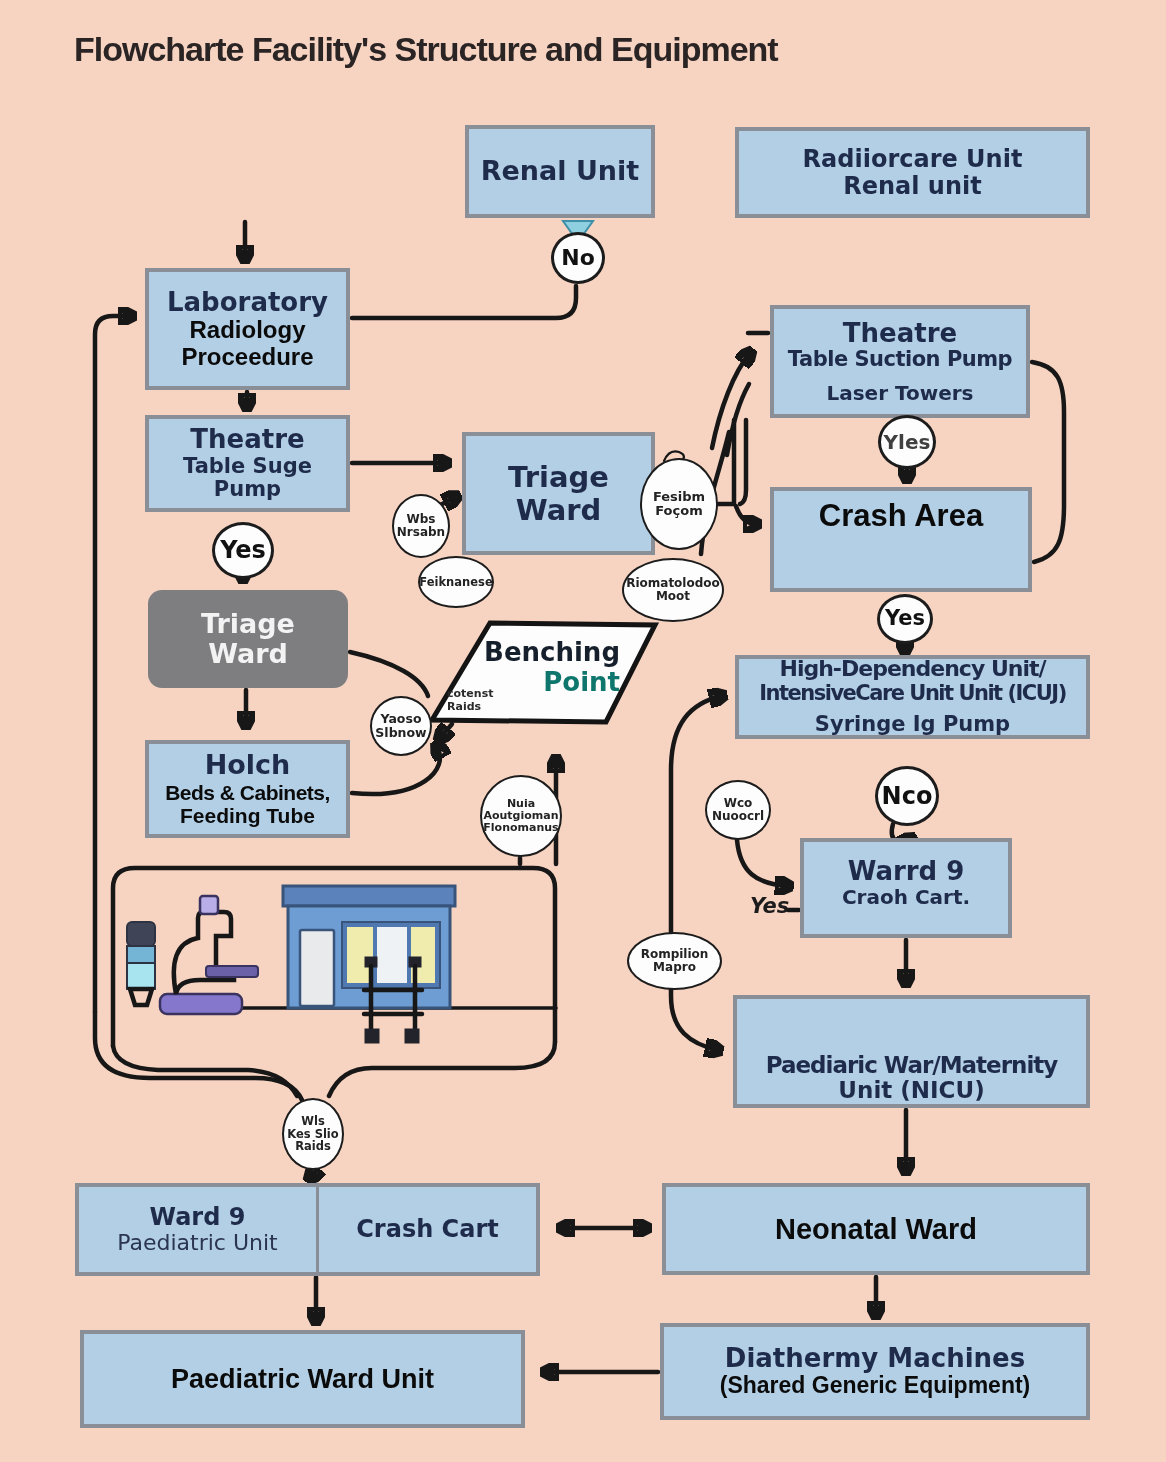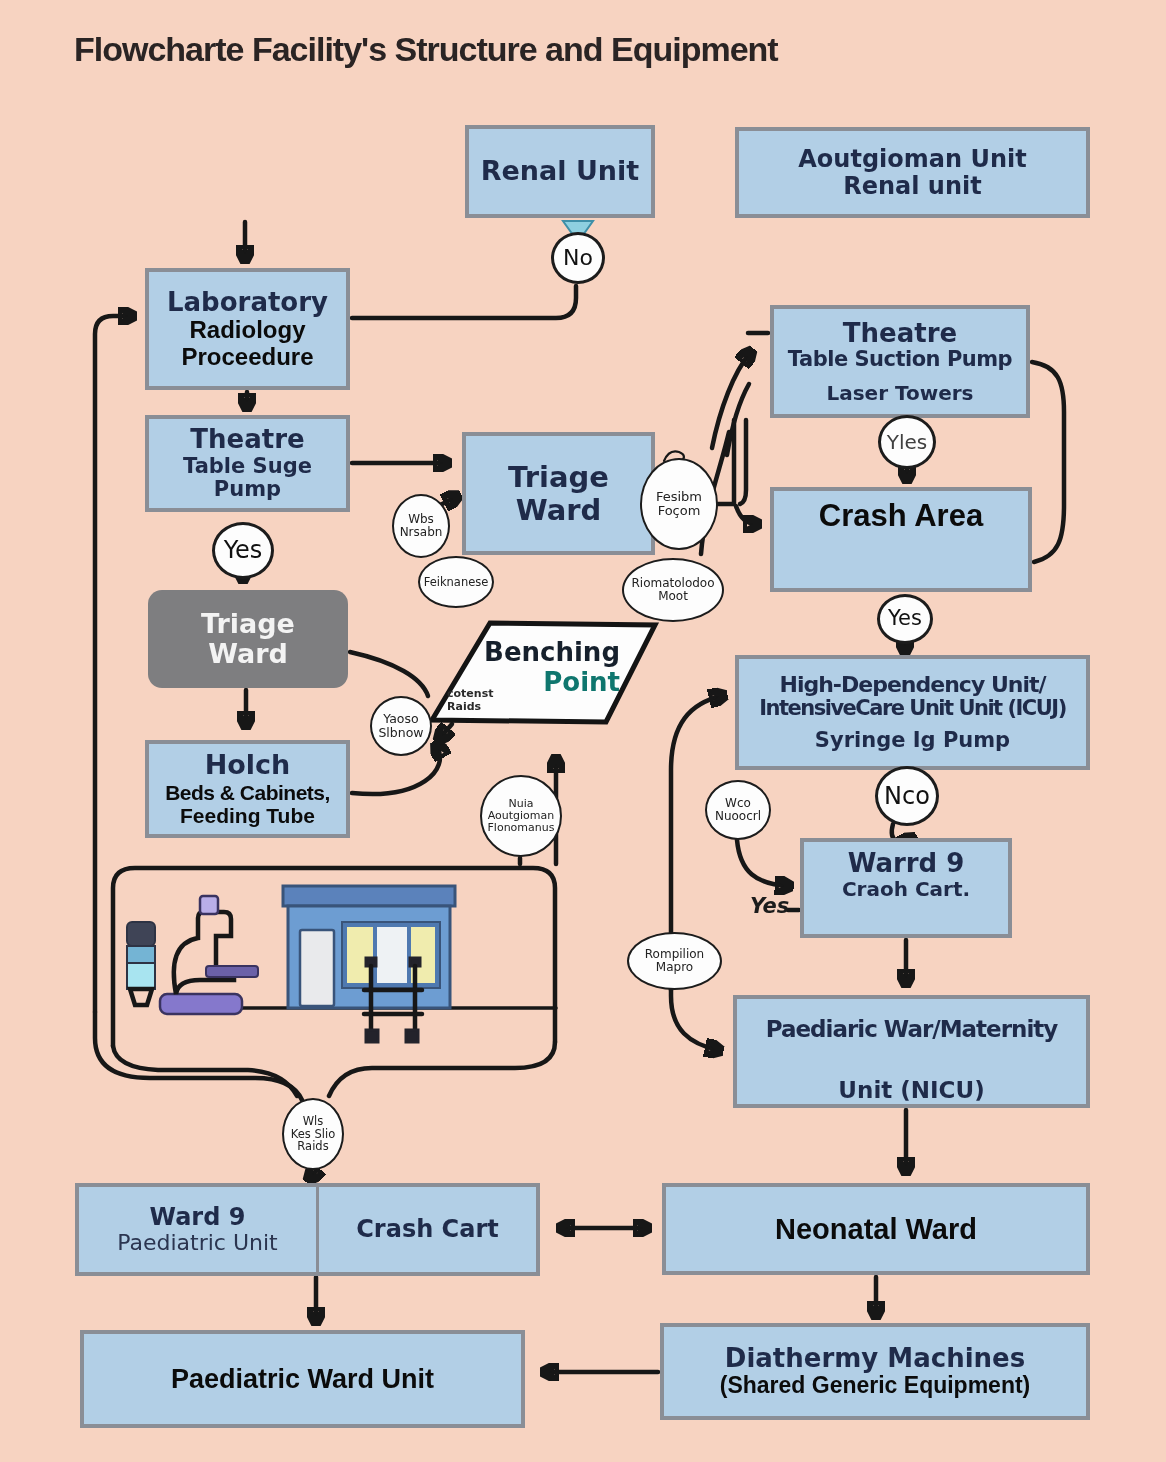--- a/index.html
+++ b/index.html
@@ -15,21 +15,21 @@
     box-sizing:border-box;display:flex;flex-direction:column;align-items:center;
     justify-content:center;text-align:center;line-height:1.12}
   .graybox{background:var(--gray-fill);border:none;border-radius:14px}
   .nv{color:var(--navy);font-weight:bold}
   .nvl{color:#2b3550}
   .bk{color:var(--black);font-family:"Liberation Sans",sans-serif;font-weight:bold}
   .wt{color:#f3f3f3;font-weight:bold}
   .oval{position:absolute;background:#fdfdfd;border:3px solid #1c1c1c;border-radius:50%;
     box-sizing:border-box;display:flex;flex-direction:column;align-items:center;
     justify-content:center;text-align:right;line-height:1.1;color:#232323;
-    font-weight:normal;font-size:12px}
+    font-weight:bold;font-size:12px}
   .title{position:absolute;left:74px;top:30px;font-size:34px;font-weight:bold;
     letter-spacing:-1px;color:#2a2424;font-family:"Liberation Sans",sans-serif}
   .note{position:absolute;font-size:11px;font-weight:bold;color:#2a2a2a;line-height:1.15;text-align:left}
   .handw{position:absolute;font-size:21px;font-weight:bold;font-style:italic;color:#1c1c1c}
 </style>
 </head>
 <body>
 
 <div class="stage">
 
@@ -133,21 +133,21 @@
   </svg>
 
   <div class="title">Flowcharte Facility's Structure and Equipment</div>
 
 
   <div class="box" style="left:465px;top:125px;width:190px;height:93px">
     <div class="nv" style="font-size:27px">Renal Unit</div>
   </div>
 
   <div class="box" style="left:735px;top:127px;width:355px;height:91px">
-    <div class="nv" style="font-size:24px">Aoutgioman Unit</div>
+    <div class="nv" style="font-size:24px">Radiiorcare Unit</div>
     <div class="nv" style="font-size:24px">Renal unit</div>
   </div>
 
   <div class="box" style="left:145px;top:268px;width:205px;height:122px">
     <div class="nv" style="font-size:26px">Laboratory</div>
     <div class="bk" style="font-size:24px">Radiology</div>
     <div class="bk" style="font-size:24px">Proceedure</div>
   </div>
 
   <div class="box" style="left:145px;top:415px;width:205px;height:97px">
@@ -183,32 +183,32 @@
 
   <div style="position:absolute;left:460px;top:638px;width:160px;text-align:right;line-height:1.15">
     <div class="nv" style="font-size:26px;color:#16202c">Benching</div>
     <div class="nv" style="font-size:26px;color:#0f766e">Point</div>
   </div>
   <div class="note" style="left:447px;top:688px">
     <div>cotenst</div>
     <div>Raids</div>
   </div>
 
-  <div class="box" style="left:735px;top:655px;width:355px;height:115px">
+  <div class="box" style="left:735px;top:655px;width:355px;height:84px">
     <div class="nv" style="font-size:22px;letter-spacing:-1px">High-Dependency Unit/</div>
     <div class="nv" style="font-size:21px;letter-spacing:-1.5px">IntensiveCare Unit Unit (ICUJ)</div>
     <div class="nv" style="font-size:21px;margin-top:8px">Syringe Ig Pump</div>
   </div>
 
-  <div class="box" style="left:800px;top:838px;width:212px;height:100px;justify-content:flex-start;padding-top:7px">
+  <div class="box" style="left:800px;top:838px;width:212px;height:100px;justify-content:flex-start;padding-top:15px">
     <div class="nv" style="font-size:26px">Warrd 9</div>
     <div class="nv" style="font-size:20px">Craoh Cart.</div>
   </div>
 
-  <div class="box" style="left:733px;top:995px;width:357px;height:113px;justify-content:space-between;padding-top:18px">
+  <div class="box" style="left:733px;top:995px;width:357px;height:113px;justify-content:flex-end;padding-top:18px">
     <div class="nv" style="font-size:23px;letter-spacing:-1px">Paediaric War/Maternity</div>
     <div class="nv" style="font-size:23px">Unit (NICU)</div>
   </div>
 
   <div class="box" style="left:75px;top:1183px;width:465px;height:93px;flex-direction:row;padding:0">
     <div style="width:240px;height:100%;display:flex;flex-direction:column;align-items:center;justify-content:center;border-right:3px solid var(--box-border);box-sizing:border-box">
       <div class="nv" style="font-size:24px">Ward 9</div>
       <div class="nvl" style="font-size:22px">Paediatric Unit</div>
     </div>
     <div style="flex:1;height:100%;display:flex;align-items:center;justify-content:center">

